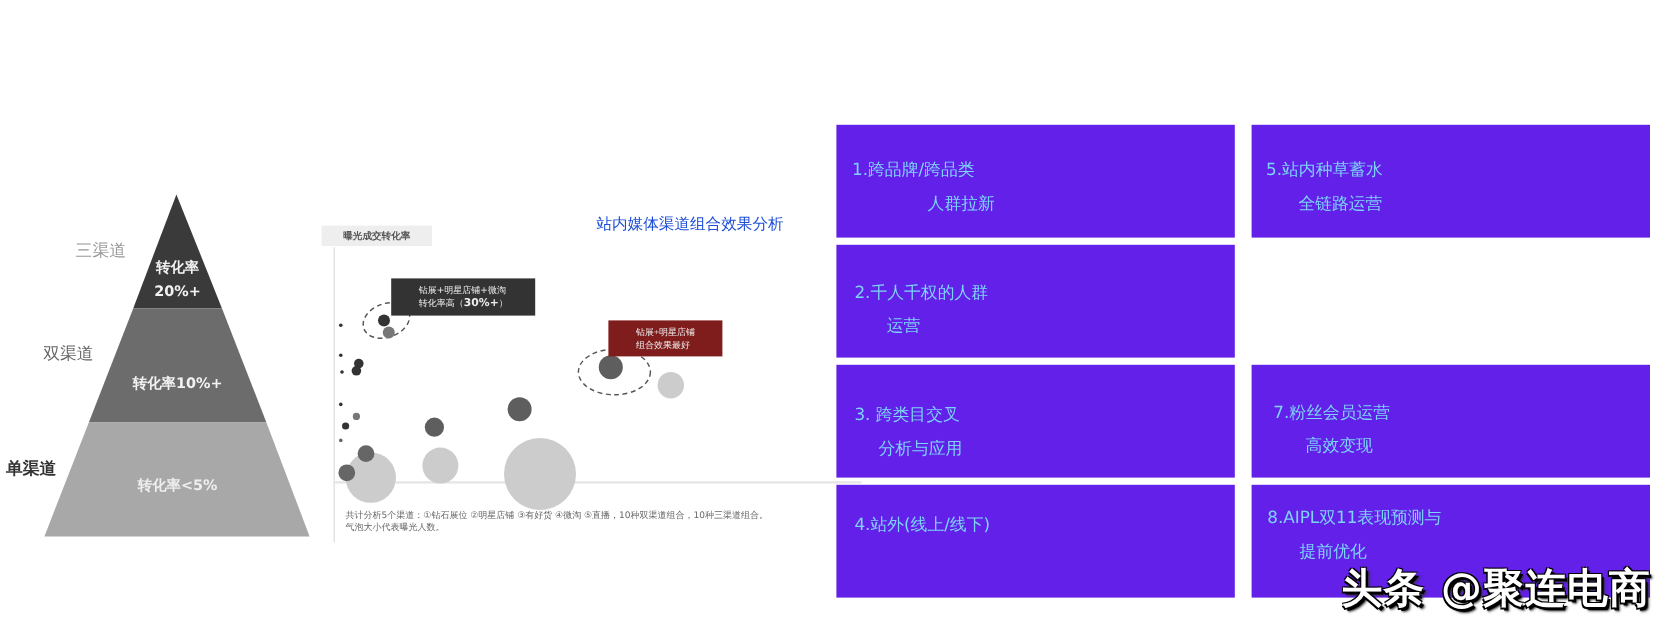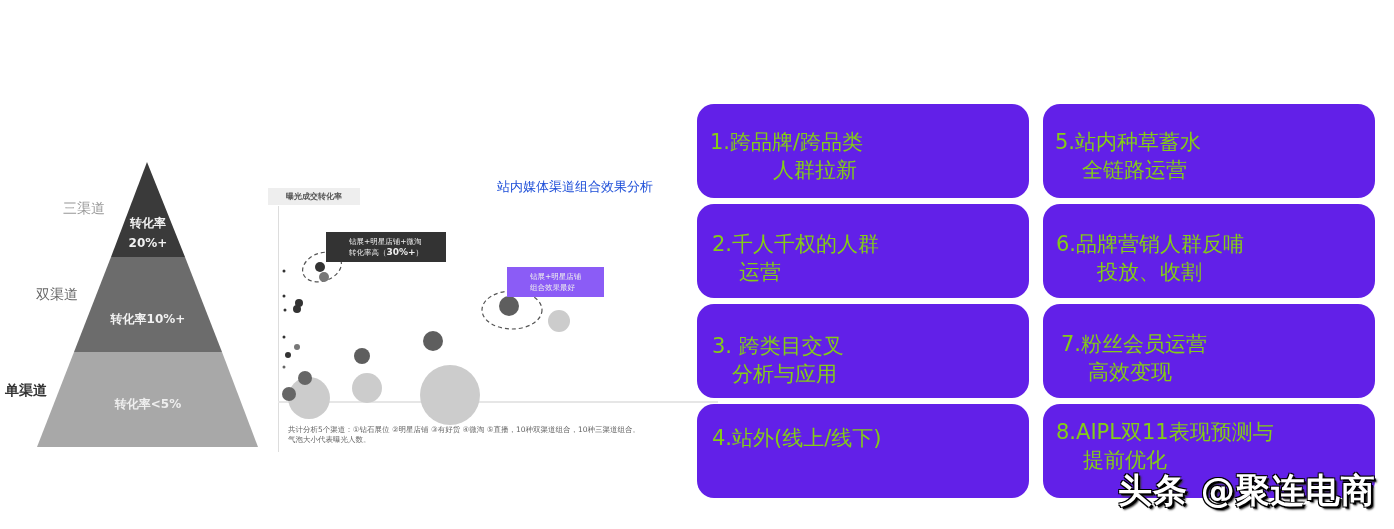--- a/index.html
+++ b/index.html
@@ -19,23 +19,23 @@
     .chart-title { position: absolute; left: 235px; top: 8px; font-size: 13px; color: #1d4ed8; white-space: nowrap; }
     .y-label { position: absolute; left: 6px; top: 18px; font-size: 8px; color: #555; background: #eeeeee; padding: 3px 18px; white-space: nowrap; font-weight: bold; }
     .y-axis { position: absolute; left: 16px; top: 36px; width: 1px; height: 246px; background: #dddddd; }
     .x-axis { position: absolute; left: 16px; top: 231px; width: 440px; height: 2px; background: #e6e6e6; }
     .callout { position: absolute; color: #eeeeee; font-size: 7.5px; line-height: 11px; padding: 4px 23px; white-space: nowrap; }
     .callout b { font-size: 9px; }
     .chart-note { position: absolute; left: 26px; top: 255px; font-size: 7.5px; color: #666; line-height: 10px; white-space: nowrap; }
 
     
     .tile {
-      position: absolute; background: #6220E8; color: #84cc16;
+      position: absolute; background: #6220E8; color: #7dd3fc;
       font-family: "DejaVu Sans", "Liberation Sans", sans-serif;
-      font-size: 21px; line-height: 29px; border-radius: 17px;
+      font-size: 14px; line-height: 29px;
     }
     .tile .line { position: absolute; white-space: nowrap; }
 
     
     .watermark {
       position: absolute; left: 1118px; top: 468px; font-size: 34px; color: #ffffff; white-space: nowrap;
       font-weight: bold;
       text-shadow: 2px 2px 0 #000, -1px -1px 0 #000, 1px -1px 0 #000, -1px 1px 0 #000, 3px 3px 2px #333;
       letter-spacing: 1px;
     }
@@ -93,21 +93,21 @@
       <circle cx="22" cy="126" r="1.5" fill="#333333"></circle>
       <circle cx="23" cy="140" r="1.5" fill="#333333"></circle>
       <circle cx="22" cy="167" r="1.5" fill="#333333"></circle>
       <circle cx="22" cy="197" r="1.5" fill="#666666"></circle>
     </svg>
 
     <div class="callout" style="left:64px;top:62px;background:#333333;">
       <div>钻展+明星店铺+微淘</div>
       <div><span>转化率高（</span><b>30%+</b><span>）</span></div>
     </div>
-    <div class="callout" style="left:245px;top:97px;background:#8b5cf6;">
+    <div class="callout" style="left:245px;top:97px;background:#7f1d1d;font-family:Liberation Serif, serif;">
       <div>钻展+明星店铺</div>
       <div>组合效果最好</div>
     </div>
 
     <div class="chart-note">
       <div>共计分析5个渠道：①钻石展位 ②明星店铺 ③有好货 ④微淘 ⑤直播，10种双渠道组合，10种三渠道组合。</div>
       <div>气泡大小代表曝光人数。</div>
     </div>
   </div>
 
@@ -124,24 +124,20 @@
     <span class="line" style="left:35px;top:56px;">分析与应用</span>
   </div>
   <div class="tile" style="left:697px;top:404px;width:332px;height:94px;">
     <span class="line" style="left:15px;top:20px;">4.站外(线上/线下)</span>
   </div>
 
   <div class="tile" style="left:1043px;top:104px;width:332px;height:94px;">
     <span class="line" style="left:12px;top:24px;">5.站内种草蓄水</span>
     <span class="line" style="left:39px;top:52px;">全链路运营</span>
   </div>
-  <div class="tile" style="left:1043px;top:204px;width:332px;height:94px;">
-    <span class="line" style="left:13px;top:26px;">6.品牌营销人群反哺</span>
-    <span class="line" style="left:54px;top:54px;">投放、收割</span>
-  </div>
   <div class="tile" style="left:1043px;top:304px;width:332px;height:94px;">
     <span class="line" style="left:18px;top:26px;">7.粉丝会员运营</span>
     <span class="line" style="left:45px;top:54px;">高效变现</span>
   </div>
   <div class="tile" style="left:1043px;top:404px;width:332px;height:94px;">
     <span class="line" style="left:13px;top:14px;">8.AIPL双11表现预测与</span>
     <span class="line" style="left:40px;top:42px;">提前优化</span>
   </div>
 
   <div class="watermark">头条 @聚连电商</div>

